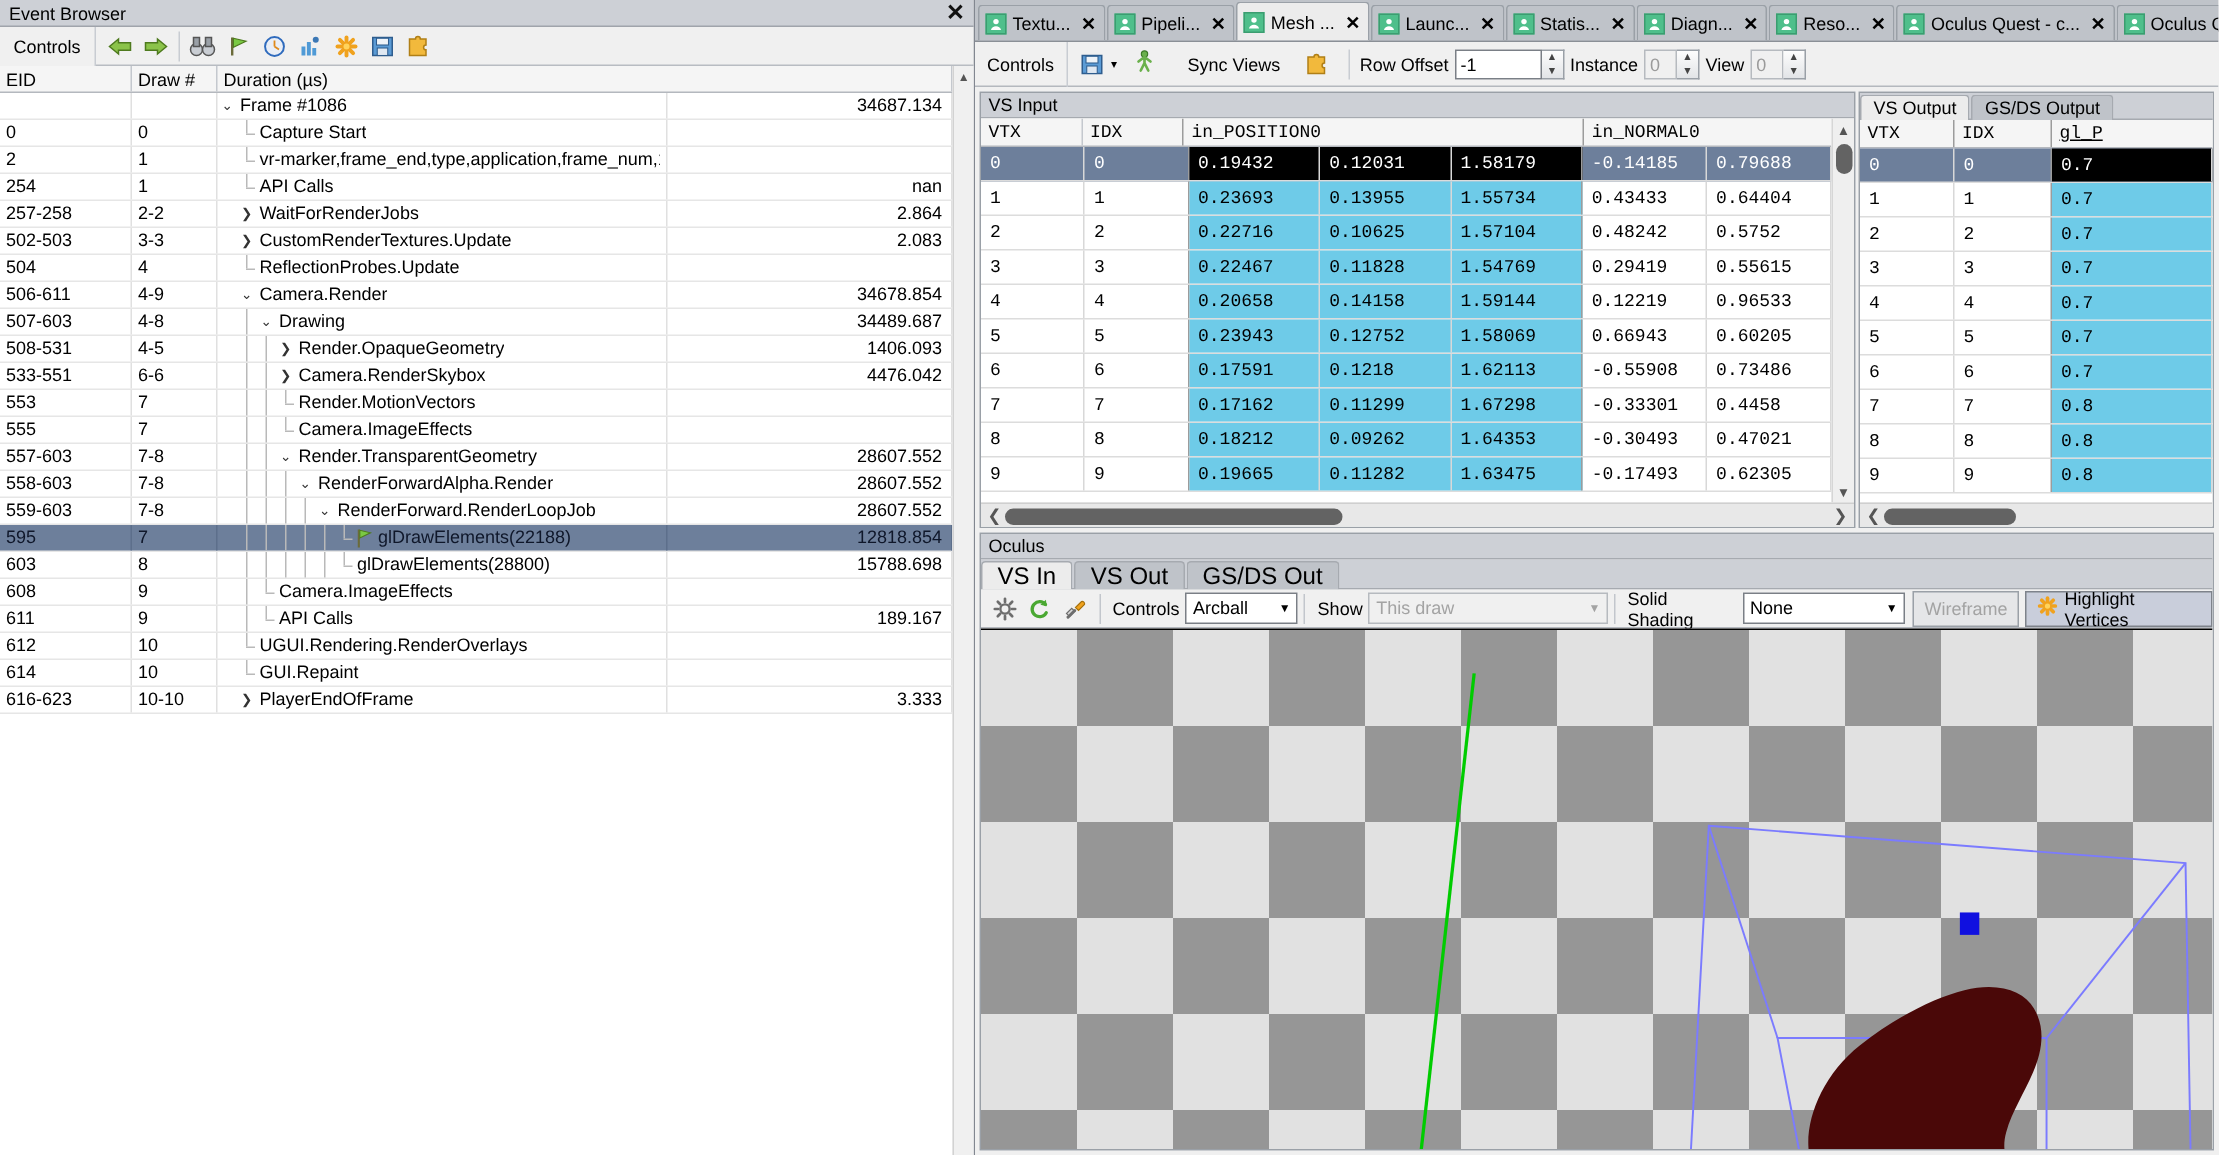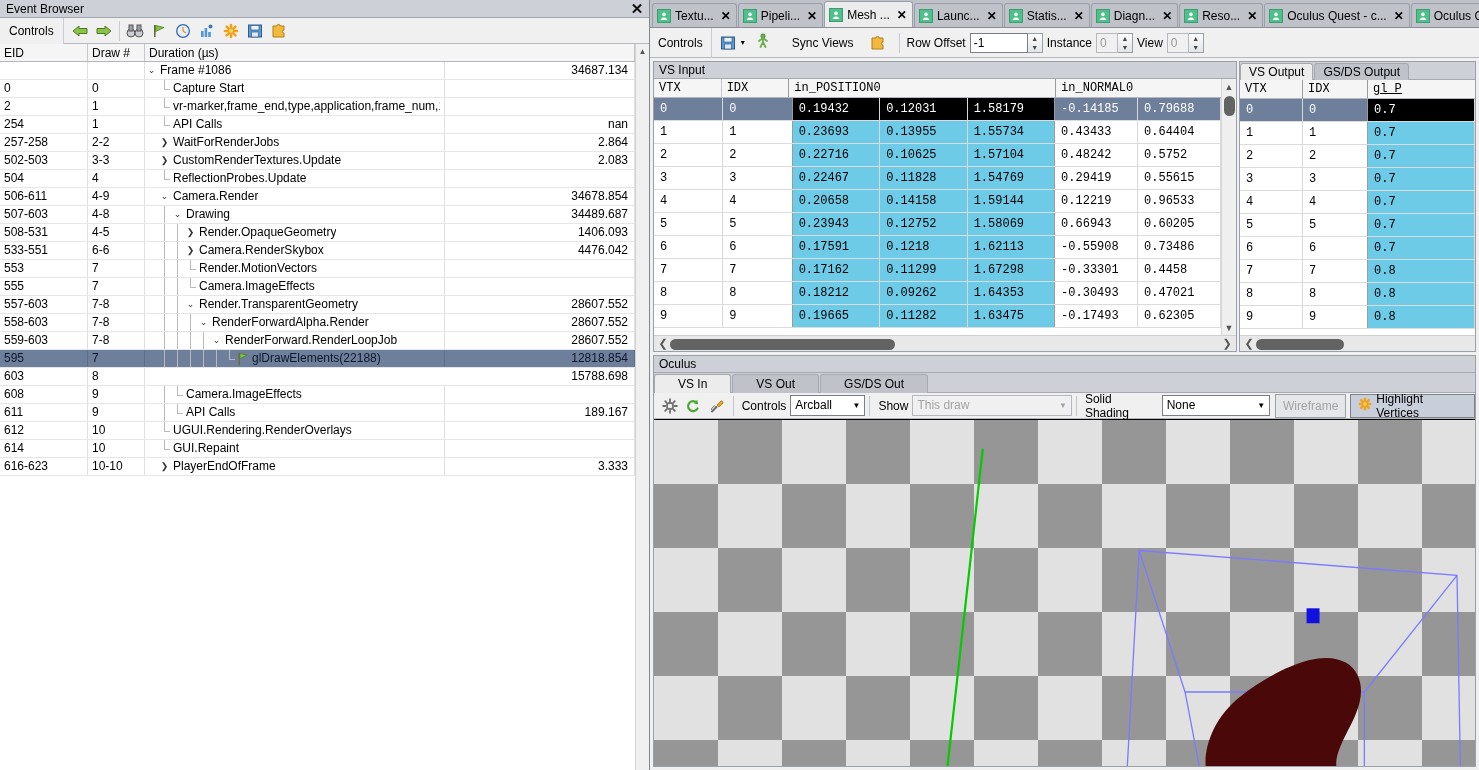--- a/index.html
+++ b/index.html
@@ -216,23 +216,23 @@
   }
   .vs-arrow { height:15px; width:15px; display:flex; align-items:center; justify-content:center;
               font-size: 9px; color:#555; cursor:pointer;}
   .vs-thumb { width: 11px; height: 20px; background: #636363; border-radius: 6px; margin-top:2px; }
 
   
   .preview-panel { flex: 1; margin: 0 3px 3px 3px; border: 1px solid #9aa0a7; background:#fff;
                    display: flex; flex-direction: column; overflow: hidden; }
   .pv-tabs { height: 20px; display: flex; background: #cdd0d6; border-bottom: 1px solid #a6aab0; padding-left:0px;}
   .pv-tab {
-    padding: 0 23px; height: 19px; line-height: 19px; margin-top: 1px;
+    padding: 0 10px; height: 19px; line-height: 19px; margin-top: 1px;
     background: #bfc3c9; border: 1px solid #a6aab0; border-bottom: none;
-    border-radius: 3px 3px 0 0; font-size: 12px; cursor: pointer; margin-right: 1px;
+    border-radius: 3px 3px 0 0; font-size: 16px; cursor: pointer; margin-right: 1px;
   }
   .pv-tab.active { background: #ececec; }
   .pv-toolbar { height: 26px; display:flex; align-items:center; background:#f0f0f0;
                 border-bottom: 1px solid #b4b8be; gap:0; }
   .pv-iconbtn { width:24px; height:24px; display:flex; align-items:center; justify-content:center; cursor:pointer;}
   .pv-sep { width:1px; height:20px; background:#c2c6cc; margin:0 4px; }
   .pv-lbl { padding: 0 4px; font-size: 12px; }
   .select {
     height: 21px; border: 1px solid #7a7f86; background: #fff;
     font-size: 12px; padding: 0 18px 0 4px; line-height: 19px;
@@ -542,20 +542,30 @@
                     <path d="M2.9 1.5 L10 3.2 L2.9 6.6 Z" fill="#7ac943" stroke="#4e7a1e" stroke-width="0.7"></path>
                   </svg>
                 </div>
                 <span class="nm">glDrawElements(22188)</span>
               </div>
               <div class="cell dur c-dur">12818.854</div>
             </div>
             <div class="eb-row">
               <div class="cell c-eid">603</div>
               <div class="cell c-draw">8</div>
+              <div class="cell name c-name">
+                <div class="indent"></div>
+                <div class="indent line"></div>
+                <div class="indent line"></div>
+                <div class="indent line"></div>
+                <div class="indent line"></div>
+                <div class="indent line"></div>
+                <div class="twisty elbow"></div>
+                <span class="nm">glDrawElements(28800)</span>
+              </div>
               <div class="cell dur c-dur">15788.698</div>
             </div>
             <div class="eb-row">
               <div class="cell c-eid">608</div>
               <div class="cell c-draw">9</div>
               <div class="cell name c-name">
                 <div class="indent"></div>
                 <div class="indent line"></div>
                 <div class="twisty elbow"></div>
                 <span class="nm">Camera.ImageEffects</span>

